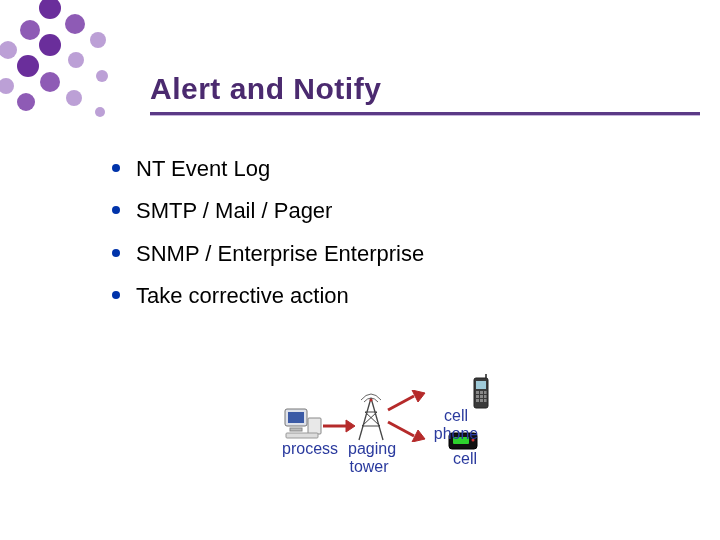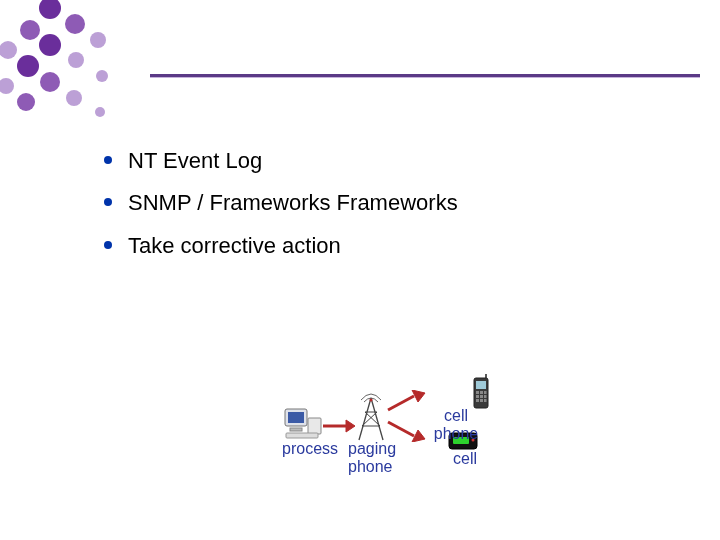--- a/index.html
+++ b/index.html
@@ -45,21 +45,21 @@
     border-top: 3px solid #5b3a86;
     border-bottom: 1px solid #c7b3dc;
     margin: 2px 0 0 0;
     width: 100%;
   }
 
   ul.bullets {
     position: absolute;
     left: 90px;
     top: 140px;
-    margin: 8px;
+    margin: 16px;
     padding: 0;
     list-style: none;
   }
   ul.bullets li {
     font-size: 22px;
     color: #000;
     line-height: 1.2;
     margin: 0 0 16px 0;
     padding-left: 30px;
     position: relative;
@@ -122,26 +122,28 @@
   <circle cx="18" cy="60" r="9" class="light"></circle>
   <circle cx="38" cy="76" r="11"></circle>
   <circle cx="60" cy="92" r="10" class="med"></circle>
   <circle cx="84" cy="108" r="8" class="light"></circle>
   <circle cx="110" cy="122" r="5" class="light"></circle>
   <circle cx="16" cy="96" r="8" class="light"></circle>
   <circle cx="36" cy="112" r="9" class="med"></circle>
 </svg>
 
 <div class="title-wrap">
+  <h1 class="title">Alert and Notify</h1>
   <hr class="rule">
 </div>
 
 <ul class="bullets">
   <li>NT Event Log</li>
-  <li>SNMP / Frameworks Frameworks</li>
+  <li>SMTP / Mail / Pager</li>
+  <li>SNMP / Enterprise Enterprise</li>
   <li>Take corrective action</li>
 </ul>
 
 <div class="diagram">
 
   <div class="dev computer">
     <svg width="38" height="32" viewBox="0 0 38 32">
       <rect x="1" y="1" width="22" height="17" rx="2" fill="#dfe2ea" stroke="#777"></rect>
       <rect x="4" y="4" width="16" height="11" fill="#3b5aa6"></rect>
       <rect x="6" y="20" width="12" height="3" fill="#bbb" stroke="#888"></rect>
@@ -204,16 +206,16 @@
 
   <div class="dev pager">
     <svg width="30" height="18" viewBox="0 0 30 18">
       <rect x="1" y="1" width="28" height="16" rx="3" fill="#111" stroke="#000"></rect>
       <rect x="5" y="5" width="16" height="7" rx="1" fill="#2dd22d"></rect>
       <circle cx="25" cy="8" r="1.5" fill="#c33"></circle>
     </svg>
   </div>
 
   <div class="lbl computer">process</div>
-  <div class="lbl tower">paging phone</div>
+  <div class="lbl tower">paging tower</div>
   <div class="lbl cell">cell phone</div>
   <div class="lbl pager">cell</div>
 </div>
 
 </body></html>

